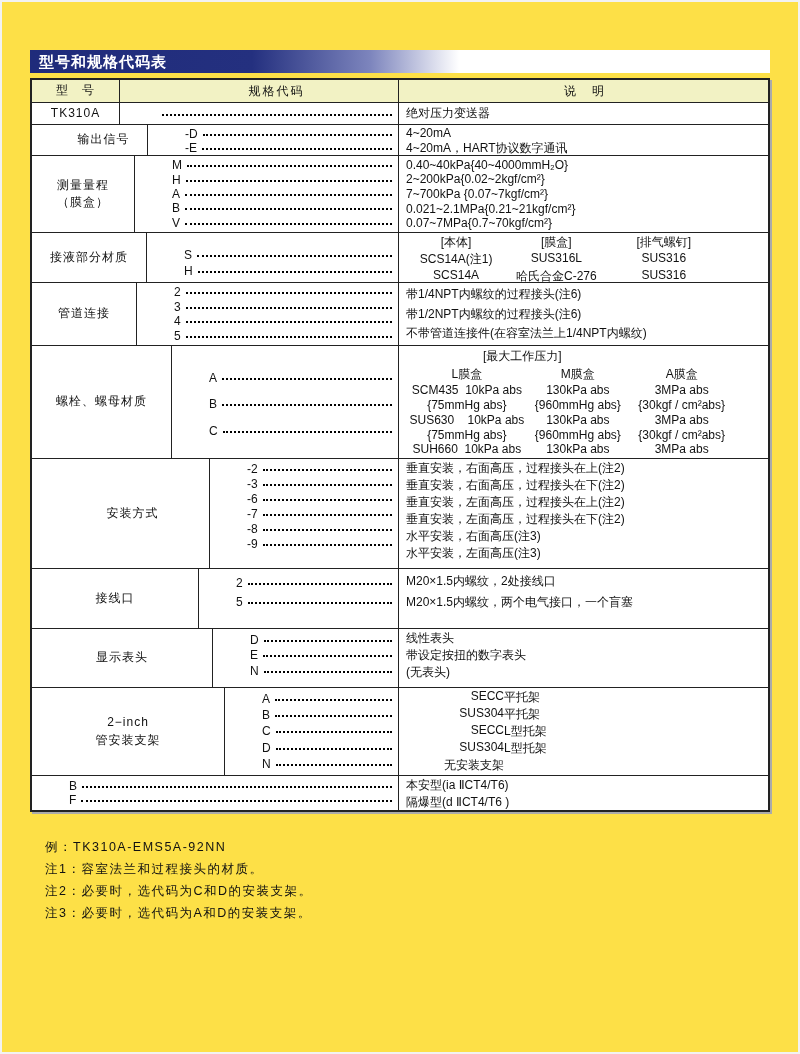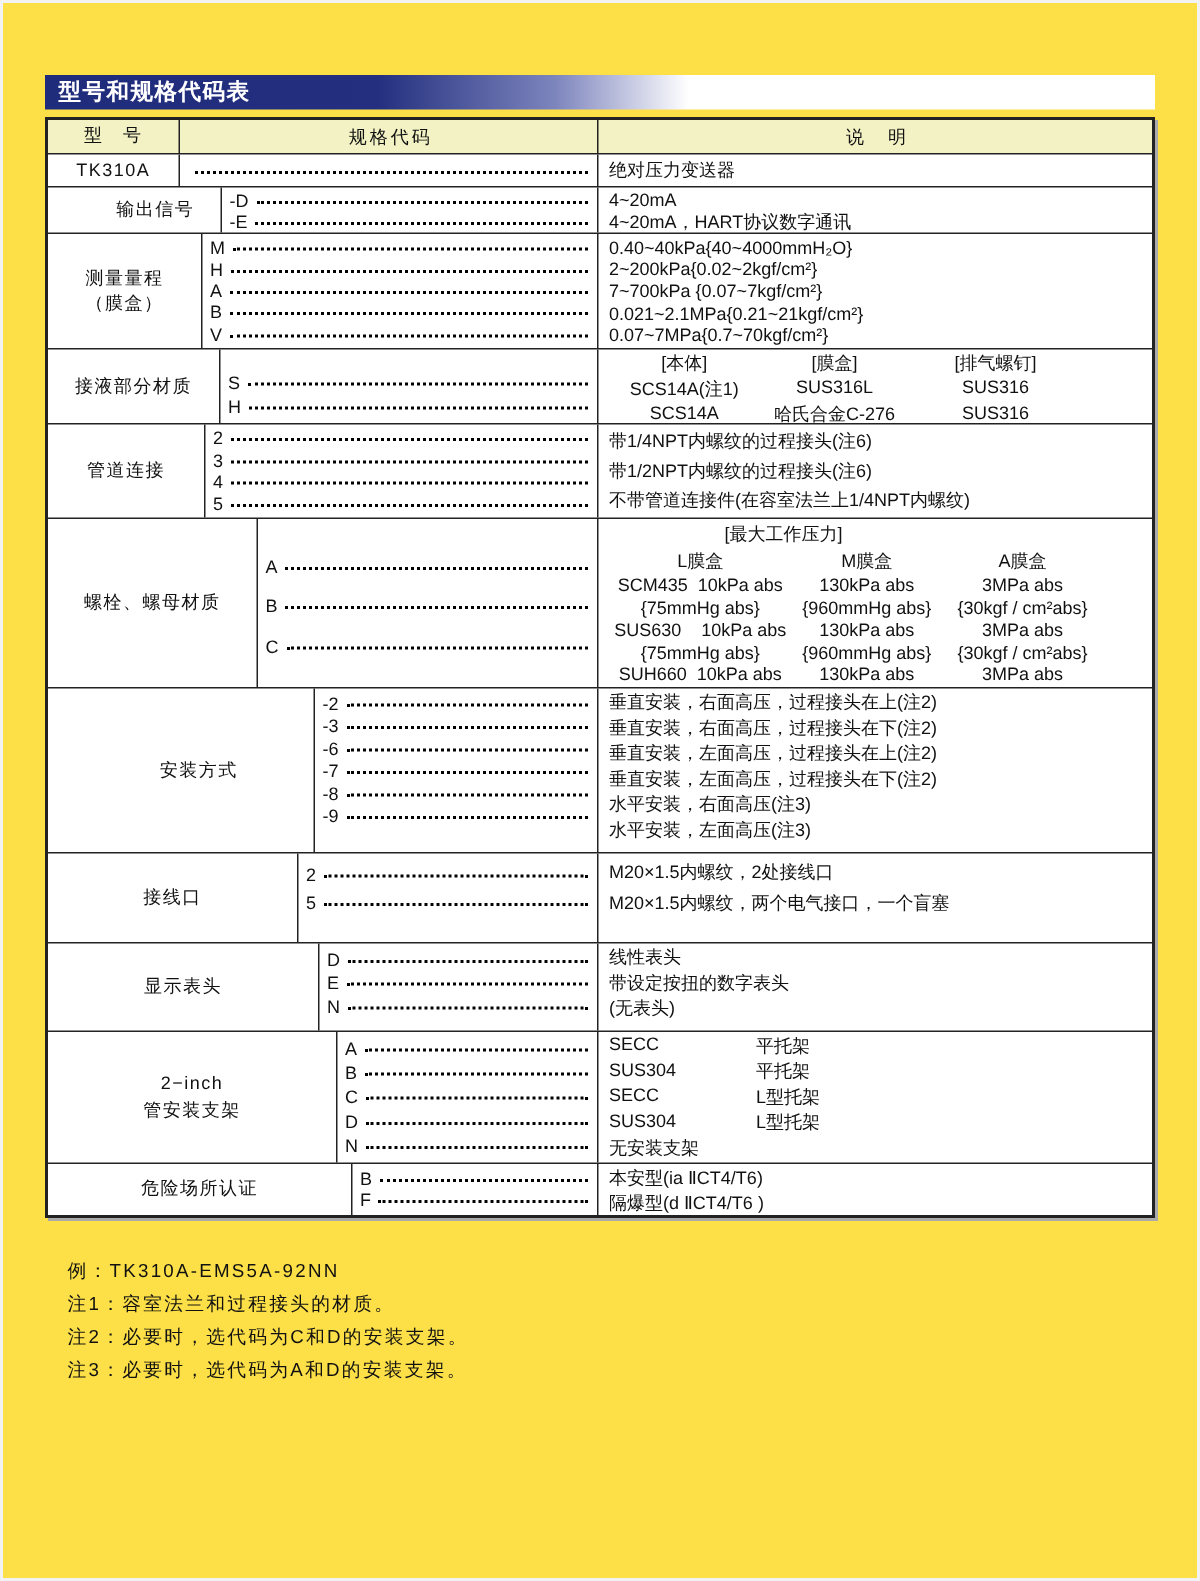--- a/index.html
+++ b/index.html
@@ -31,20 +31,21 @@
 
   .cell-label {
     box-sizing:border-box; border-right:1px solid #222; flex-shrink:0;
     display:flex; flex-direction:column; align-items:center; justify-content:center;
     text-align:center; letter-spacing:1px; line-height:1.45;
   }
   .cell-codes {
     flex:1; min-width:0; box-sizing:border-box;
     display:flex; flex-direction:column; justify-content:space-evenly;
     padding:2px 2px 2px 5px;
+    margin-left:32px;
   }
   .cell-desc {
     width:370px; flex-shrink:0; box-sizing:border-box; border-left:1px solid #222;
     display:flex; flex-direction:column; justify-content:space-evenly;
     padding:1px 4px 1px 7px;
   }
   .code-line { display:flex; align-items:center; }
   .code-line .code { white-space:pre; }
   .leader { flex:1; border-bottom:2px dotted #000; height:0; margin:0 4px 0 5px; position:relative; top:1px; min-width:8px; }
   .desc-line { white-space:nowrap; }
@@ -69,21 +70,21 @@
   .sec-conduit .cell-codes,  .sec-conduit .cell-desc  { padding-bottom:14px; }
   .sec-indicator .cell-codes,.sec-indicator .cell-desc{ padding-bottom:8px; }
 
   .grid3 { display:grid; grid-template-columns:28% 28% 32%; }
   .grid3 > div { text-align:center; white-space:pre; }
   .bolt-grid { display:grid; grid-template-columns:34% 28% 30%; }
   .bolt-grid > div { text-align:center; white-space:pre; }
   .bolt-title { width:65%; text-align:center; white-space:nowrap; }
 
   .pair-line { display:flex; white-space:nowrap; }
-  .pair-line .mat { width:98px; flex-shrink:0; }
+  .pair-line .mat { width:98px; flex-shrink:0;text-align:right; }
 
   .footnotes { position:absolute; left:45px; top:836px; font-size:12.5px; letter-spacing:1.5px; }
   .note-line { line-height:22px; white-space:nowrap; }
 </style>
 </head>
 <body>
 
 <div class="page">
   <div class="title-bar">
     <span>型号和规格代码表</span>
@@ -402,23 +403,20 @@
               <span class="mat">SUS304</span>
               <span class="typ">L型托架</span>
             </div>
             <div class="pair-line">
               <span class="mat">无安装支架</span>
               <span class="typ"></span>
             </div>
           </div>
         </div>
         <div class="sec sec-hazard-cert">
-          <div class="cell-label">
-            <div class="label-line">危险场所认证</div>
-          </div>
           <div class="cell-codes">
             <div class="code-line">
               <span class="code">B</span>
               <span class="leader"></span>
             </div>
             <div class="code-line">
               <span class="code">F</span>
               <span class="leader"></span>
             </div>
           </div>

